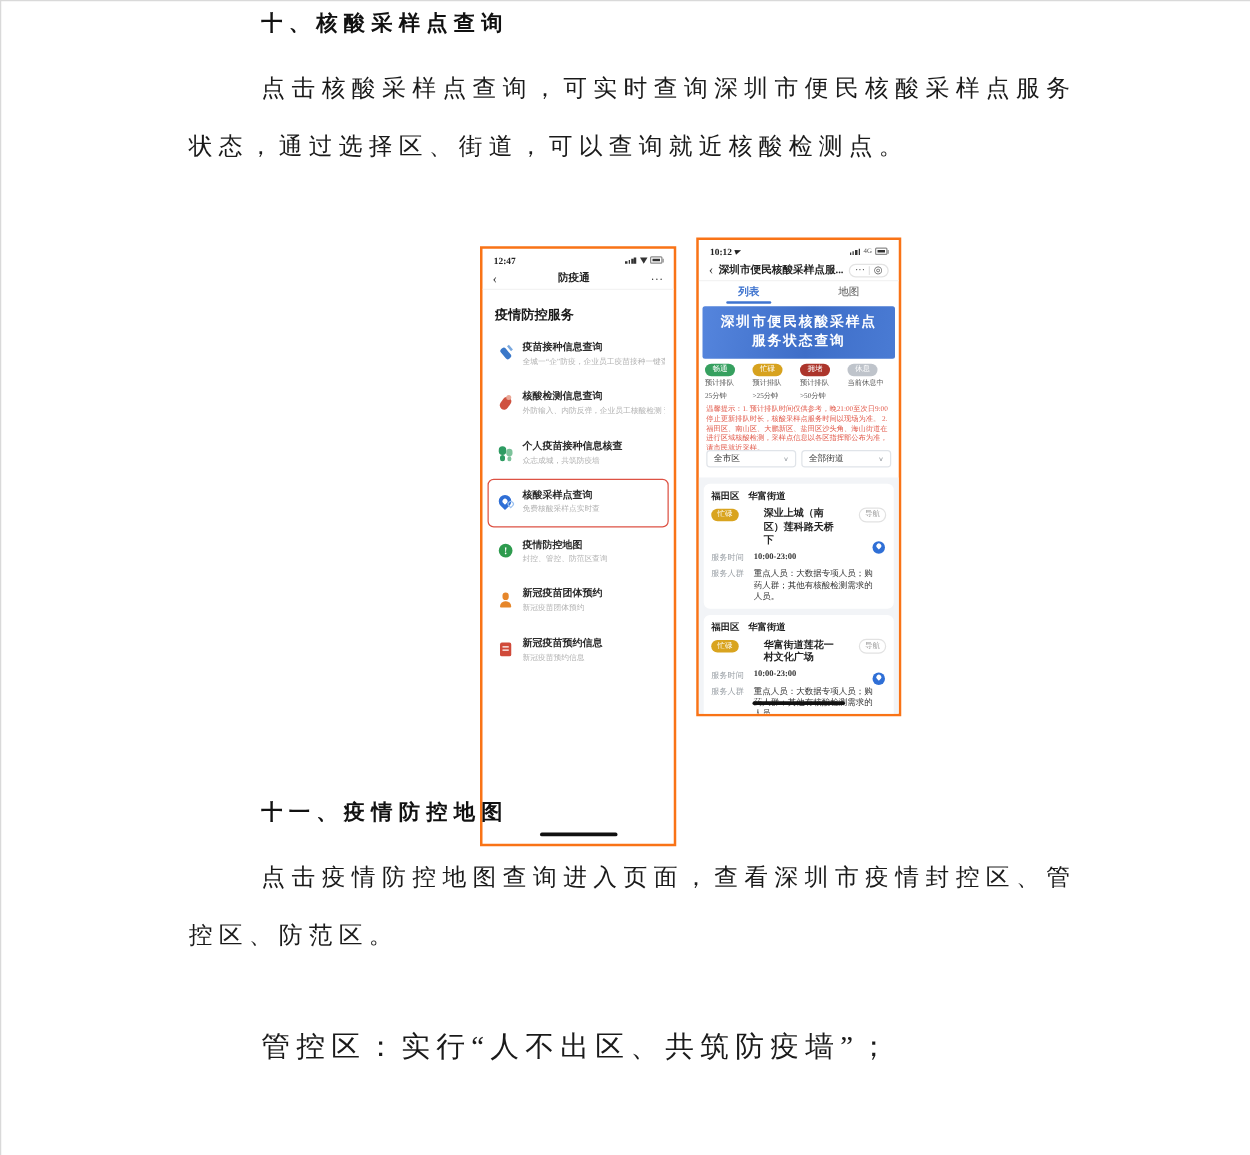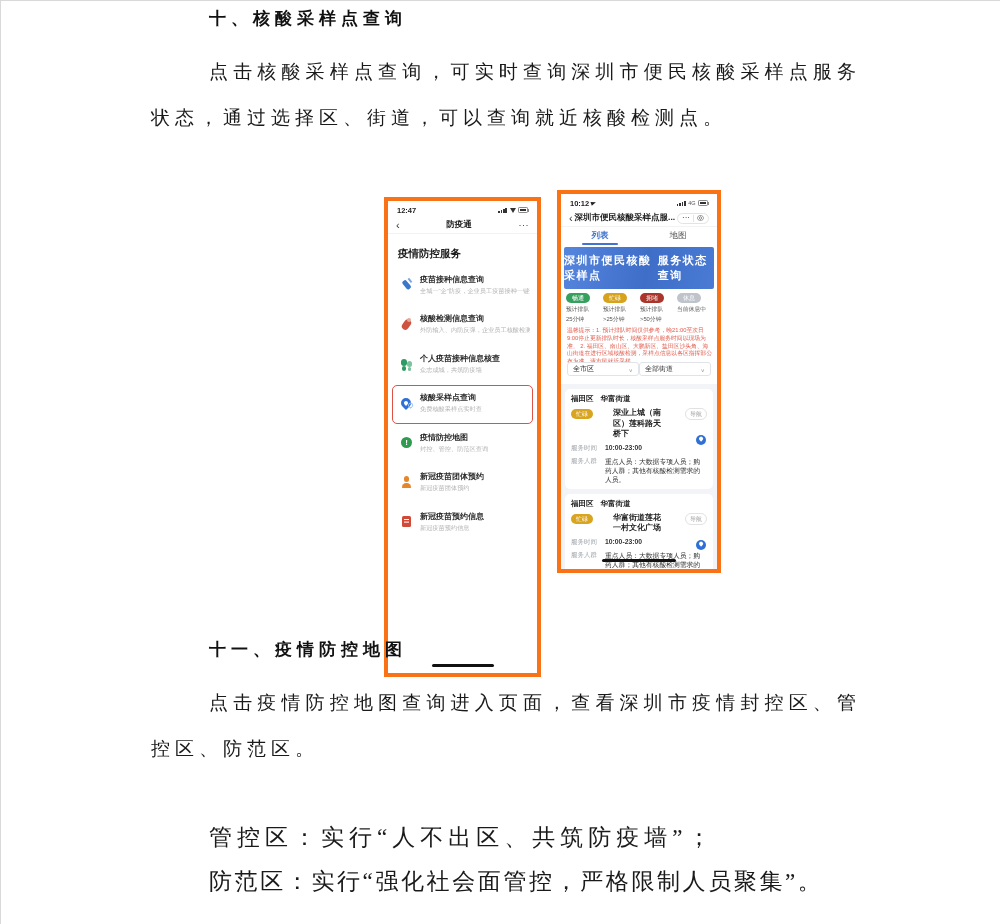--- a/index.html
+++ b/index.html
@@ -13,21 +13,21 @@
                  font-weight:bold; font-size:17px; letter-spacing:5px; color:#111; white-space:nowrap; }
   .doc-para { position:absolute; font-family:"Liberation Serif","DejaVu Serif",serif;
               font-size:19px; letter-spacing:5px; line-height:46px; color:#1a1a1a;
               text-align:justify; text-indent:58px; }
   .doc-line { position:absolute; font-family:"Liberation Serif","DejaVu Serif",serif;
               font-size:23px; letter-spacing:5px; line-height:46px; color:#1a1a1a;
               text-indent:58px; white-space:nowrap; }
   #l3 { letter-spacing:2.6px; }
 
   
-  .phone { position:absolute; background:#fff; border:4px solid #f97316; overflow:hidden; }
+  .phone { position:absolute; background:#fff; border:2px solid #f97316; overflow:hidden;font-family:Liberation Serif, serif; }
   #ph-left  { left:383px; top:196px; width:157px; height:480px; }
   #ph-right { left:556px; top:189px; width:164px; height:383px; }
 
   .statusbar { position:absolute; top:3px; left:0; right:0; height:12px;
                display:flex; justify-content:space-between; align-items:center; padding:0 9px; }
   .time { font-size:7.5px; font-weight:bold; color:#222; display:flex; align-items:center; gap:2px; }
   .sticons { display:flex; align-items:center; gap:2.5px; }
   .bars { display:flex; align-items:flex-end; gap:0.8px; height:6px; }
   .bars i { display:block; width:1.6px; background:#333; }
   .bars i:nth-child(1){height:2.5px}.bars i:nth-child(2){height:3.5px}
@@ -98,21 +98,21 @@
 
   
   .tabs { position:absolute; top:33px; left:0; right:0; height:18px; display:flex; }
   .tab { flex:1; text-align:center; font-size:8.5px; color:#555; position:relative; line-height:16px; cursor:pointer; }
   .tab.active { color:#3f74cf; font-weight:bold; }
   .tab.active::after { content:""; position:absolute; bottom:0; left:50%; transform:translateX(-50%);
                        width:36px; height:2px; background:#3f74cf; border-radius:1px; }
   .banner { position:absolute; top:53px; left:3px; right:3px; height:42px; border-radius:2px;
             background:linear-gradient(100deg,#5585dd 0%,#3e6ec8 55%,#4a7bd4 100%);
             color:#fff; font-weight:bold; font-size:11px; letter-spacing:1.5px; line-height:15px;
-            display:flex; flex-direction:row; align-items:center; justify-content:center; }
+            display:flex; flex-direction:column; align-items:center; justify-content:center; }
   .legend { position:absolute; top:99px; left:5px; right:3px; display:flex; justify-content:space-between; }
   .lg-col { width:25%; display:flex; flex-direction:column; align-items:flex-start; gap:2.5px; }
   .lg-pill { min-width:24px; padding:1px 5px; border-radius:6px; color:#fff; font-size:6px;
              text-align:center; line-height:8px; }
   .lg0 .lg-pill { background:#36a05f; } .lg1 .lg-pill { background:#d7a21e; }
   .lg2 .lg-pill { background:#ac352b; } .lg3 .lg-pill { background:#bfc4cb; }
   .lg-cap { font-size:5.8px; color:#555; line-height:7.5px; }
   .notice { position:absolute; top:133px; left:6px; right:4px; font-size:5.8px; line-height:7.8px;
             color:#e25a4b; text-align:left; }
   .filters { position:absolute; top:168px; left:6px; right:6px; display:flex; justify-content:space-between; }
@@ -329,15 +329,14 @@
         <span class="pin"></span>
       </div>
 
     </div>
     <div class="homebar"></div>
   </div>
 
   <div class="doc-heading" style="left:208px; top:637px;">十一、疫情防控地图</div>
   <div class="doc-para" style="left:150px; top:679px; width:710px;">点击疫情防控地图查询进入页面，查看深圳市疫情封控区、管控区、防范区。</div>
   <div class="doc-line" id="l2" style="left:150px; top:814px;">管控区：实行“人不出区、共筑防疫墙”；</div>
-  <div class="doc-line" id="l3" style="left:150px; top:858px;">防范区：实行“强化社会面管控，严格限制人员聚集”。</div>
 
 </div>
 
 </body></html>

